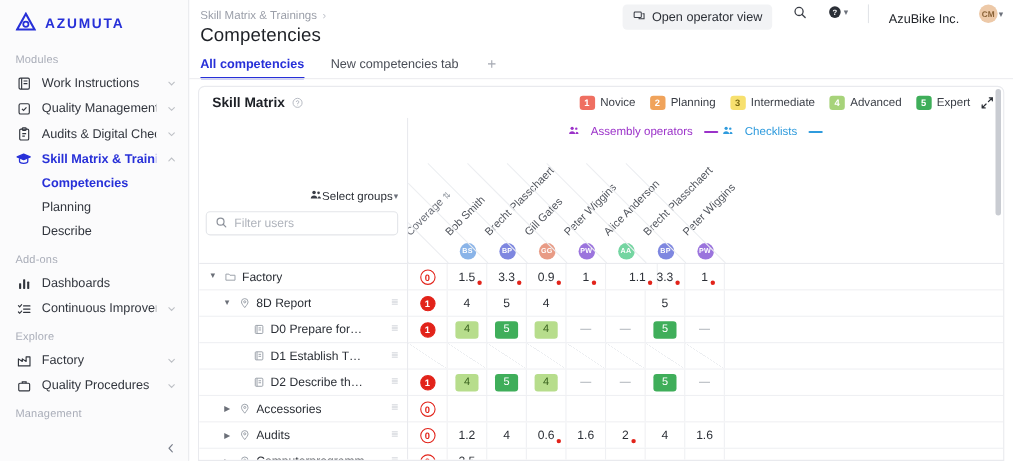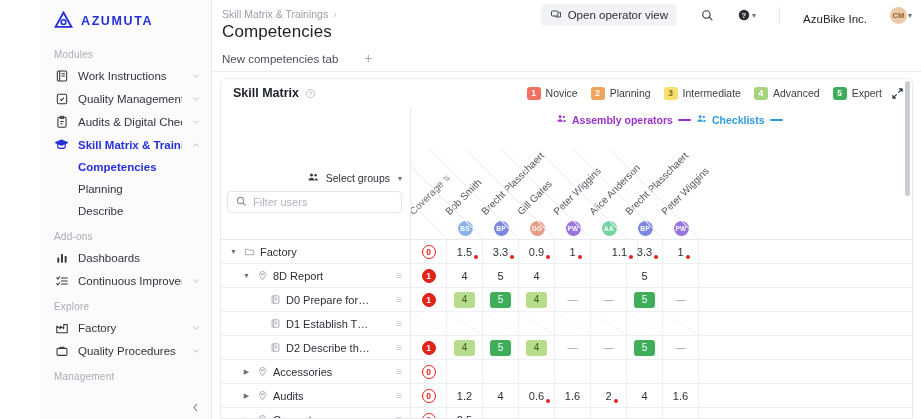--- a/index.html
+++ b/index.html
@@ -14,21 +14,20 @@
   #app { display: flex; width: 921px; height: 419px; position: relative; }
 
   
   #sidebar {
     width: 172px; height: 419px;
     background: #fbfbfc;
     border-right: 1px solid #e9eaee;
     position: relative;
     flex: 0 0 172px;
     overflow: hidden;
-    margin-left: 40px;
   }
   .logo-row { display: flex; align-items: center; gap: 8px; padding: 11px 0 10px 14px; }
   .logo-mark { width: 19px; height: 19px; flex: 0 0 19px; }
   .logo-text {
     font-size: 12.5px; font-weight: 700; letter-spacing: 1.6px;
     color: #2730d8;
   }
   .nav-group-label {
     font-size: 10px; color: #a9adb8; padding: 9px 0 4px 14px;
     letter-spacing: .2px;
@@ -68,21 +67,21 @@
     position: absolute; left: 10px; top: 8px;
     font-size: 10.5px; color: #9b9fa9; display: flex; align-items: center; gap: 5px;
   }
   .breadcrumb .sep { font-size: 10px; color: #c2c5cd; }
   .page-title {
     position: absolute; left: 10px; top: 22px;
     font-size: 17px; font-weight: 400; color: #1d2026; letter-spacing: .1px;
   }
   .topright {
     position: absolute; right: 9px; top: 4px;
-    display: flex; align-items: center; gap: 23px; font-size: 11.5px; color: #31353d;
+    display: flex; align-items: flex-start; gap: 18px; font-size: 11.5px; color: #31353d;
   }
   .op-view-btn {
     display: flex; align-items: center; gap: 6px;
     background: #f2f3f5; border-radius: 4px; padding: 4px 9px;
     font-size: 11.5px; color: #2b2f36; cursor: pointer; white-space: nowrap;
   }
   .icon-btn { cursor: pointer; display: flex; align-items: center; color: #44484f; }
   .vdiv { width: 1px; height: 17px; background: #e2e4e8; }
   .org-name { white-space: nowrap; color:#22252a;margin-top:8px; }
   .avatar-tr {
@@ -132,40 +131,40 @@
   
   .matrix { position: absolute; left: 0; right: 0; top: 28px; bottom: 0; overflow: hidden; }
   .mx-left {
     position: absolute; left: 0; top: 0; width: 190px; bottom: 0;
     border-right: 1px solid #e9eaee; background: #fff; z-index: 2;
   }
   .mx-right { position: absolute; left: 190px; right: 0; top: 0; bottom: 0; }
 
   .controls { position: absolute; right: 8px; top: 64px; }
   .sel-groups {
-    display: flex; align-items: center; gap: 7px;
+    display: flex; align-items: center; gap: 0;
     font-size: 10.5px; color: #2b2f36; cursor: pointer; justify-content: flex-end;
   }
   .filter-box {
     margin-top: 6px; width: 175px; height: 22px;
     border: 1px solid #e3e5e9; border-radius: 4px;
     display: flex; align-items: center; gap: 6px; padding: 0 7px;
     background: #fff;
   }
   .filter-box input {
     border: 0; outline: 0; font-size: 11px; color: #2b2f36; width: 100%;
     font-family: "Liberation Sans", sans-serif; background: transparent;
   }
   .filter-box input::placeholder { color: #b0b4bc; }
 
   
   .groupbar { position: absolute; left: 0; right: 0; top: 6px; height: 16px; }
   .group-tag {
-    position: absolute; display: flex; align-items: center; gap: 5px;
-    font-size: 10.5px; font-weight: 700; white-space: nowrap;
+    position: absolute; display: flex; align-items: center; gap: 10px;
+    font-size: 10.5px; font-weight: 400; white-space: nowrap;
   }
   .group-tag .gline { width: 13px; height: 2px; border-radius: 2px; display:inline-block; }
 
   
   .headzone { position: absolute; left: 0; right: 0; top: 0; height: 132px; overflow: hidden; }
   .diag {
     position: absolute; bottom: 0; width: 1px; height: 128px;
     background: #eceef1; transform-origin: bottom center; transform: rotate(-45deg);
   }
   .colname {
@@ -430,20 +429,23 @@
         </div>
         <div class="vdiv"></div>
         <div class="org-name">AzuBike Inc.</div>
         <div class="icon-btn">
           <span class="avatar-tr">CM</span>
           <span class="caret">▾</span>
         </div>
       </div>
 
       <div class="tabs">
+        <div class="tab sel">
+          <span>All competencies</span>
+        </div>
         <div class="tab">
           <span>New competencies tab</span>
         </div>
         <div class="tab-add">+</div>
       </div>
       <div class="topbar-underline"></div>
     </div>
 
     <div id="card">
       <div class="card-head">

